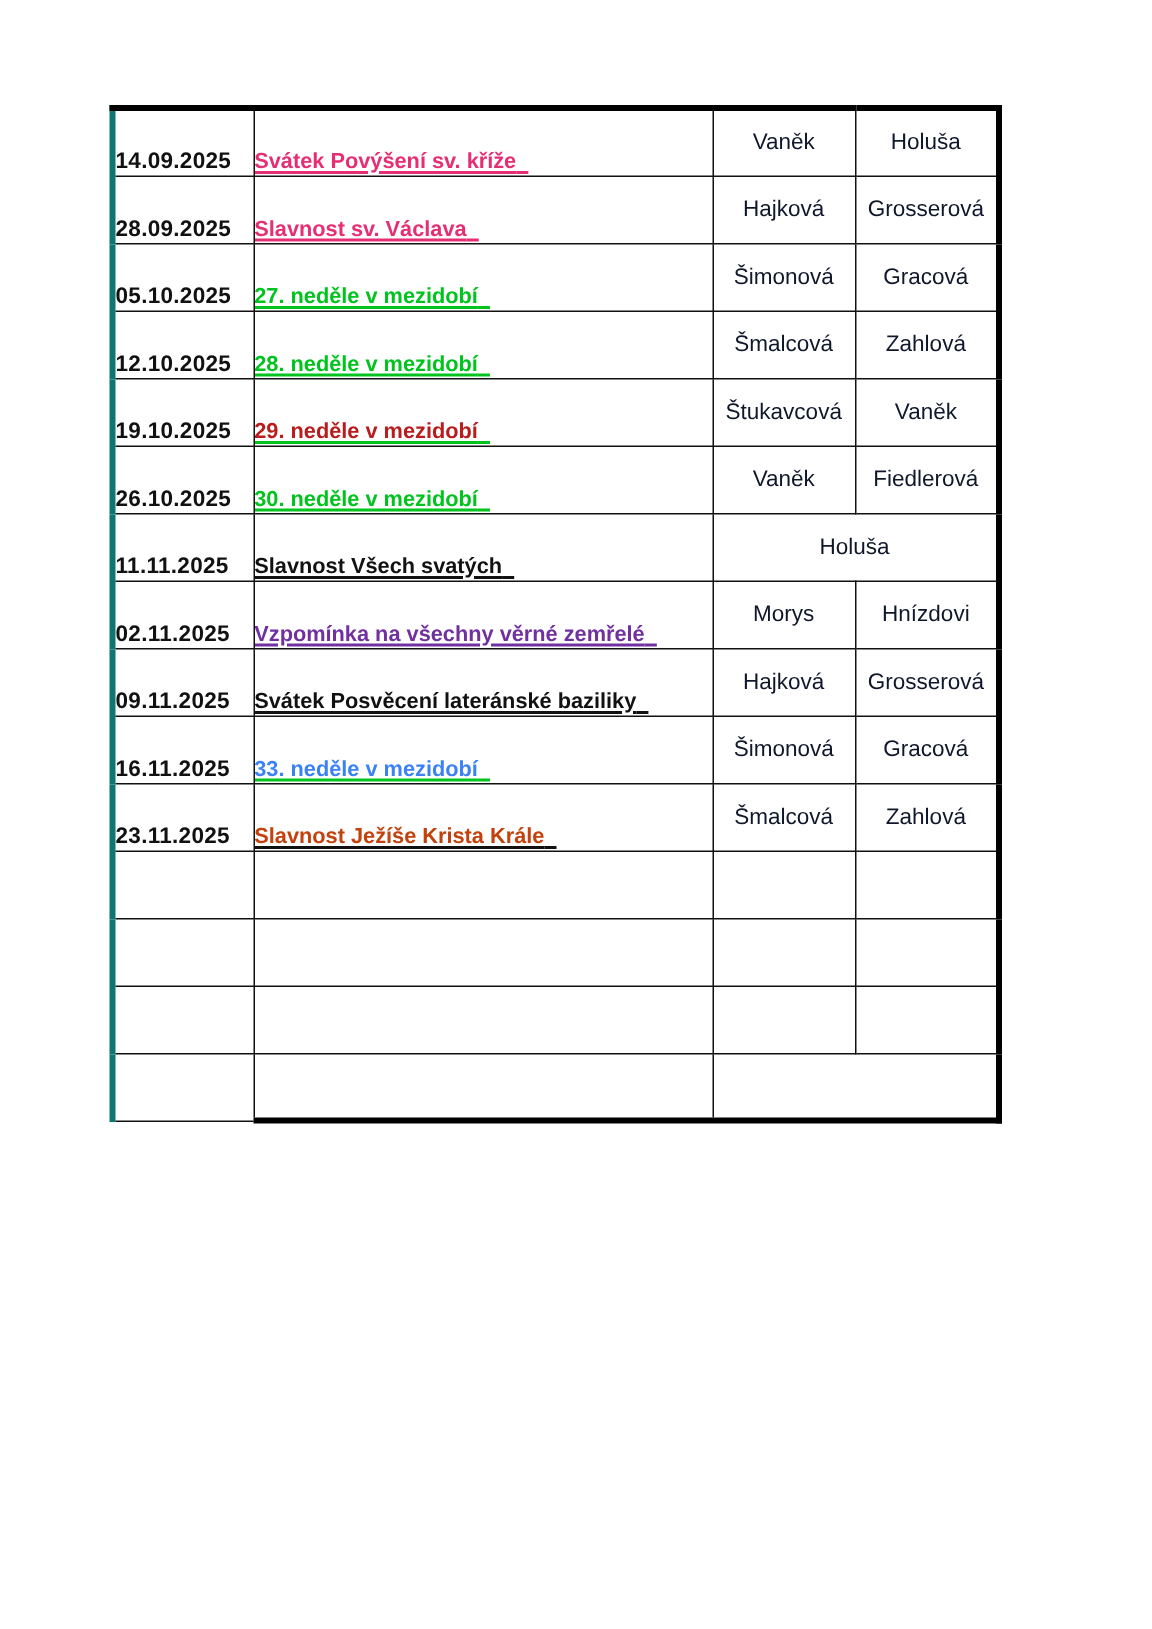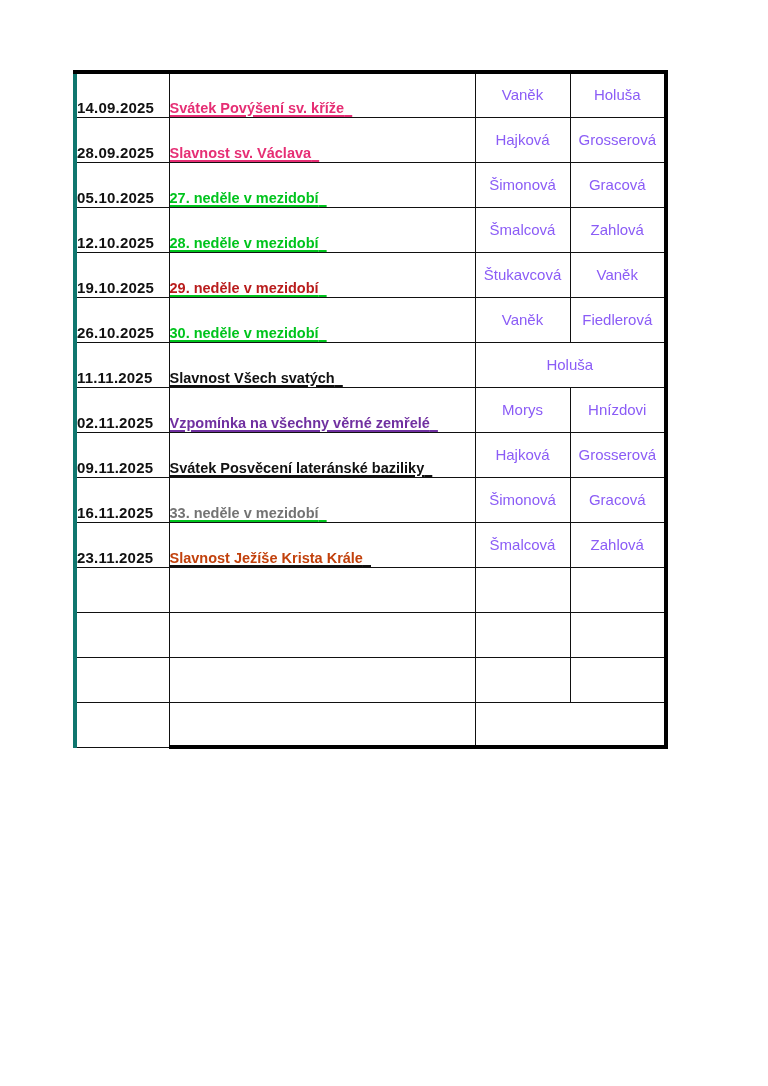--- a/index.html
+++ b/index.html
@@ -65,21 +65,21 @@
   .feast-text::after { content: "\00a0\00a0"; }
 
   td.name-col {
     vertical-align: middle;
     text-align: center;
     padding: 0 2px 5px 2px;
   }
   .name-text {
     font-size: 15px;
     font-weight: normal;
-    color: #8b5cf6;
+    color: #0f172a;
     white-space: nowrap;
   }
 </style>
 </head>
 <body>
 
 <div class="page">
   <table class="schedule">
     <colgroup>
       <col style="width:94px">
@@ -136,21 +136,21 @@
           <td class="name-col row-last"><span class="name-text">Hnízdovi</span></td>
         </tr>
         <tr>
           <td class="date-col"><span class="date-text">09.11.2025</span></td>
           <td class="feast-col"><span class="feast-text" style="color: rgb(17, 17, 17); text-decoration-color: rgb(17, 17, 17);">Svátek Posvěcení lateránské baziliky</span></td>
           <td class="name-col"><span class="name-text">Hajková</span></td>
           <td class="name-col row-last"><span class="name-text">Grosserová</span></td>
         </tr>
         <tr>
           <td class="date-col"><span class="date-text">16.11.2025</span></td>
-          <td class="feast-col"><span class="feast-text" style="color: #737373; text-decoration-color: rgb(0, 196, 29); text-align: right;">33. neděle v mezidobí</span></td>
+          <td class="feast-col"><span class="feast-text" style="color: #3b82f6; text-decoration-color: rgb(0, 196, 29); text-align: right;">33. neděle v mezidobí</span></td>
           <td class="name-col"><span class="name-text">Šimonová</span></td>
           <td class="name-col row-last"><span class="name-text">Gracová</span></td>
         </tr>
         <tr>
           <td class="date-col"><span class="date-text">23.11.2025</span></td>
           <td class="feast-col"><span class="feast-text" style="color: #c2410c; text-decoration-color: rgb(17, 17, 17);">Slavnost Ježíše Krista Krále</span></td>
           <td class="name-col"><span class="name-text">Šmalcová</span></td>
           <td class="name-col row-last"><span class="name-text">Zahlová</span></td>
         </tr>
         <tr>

